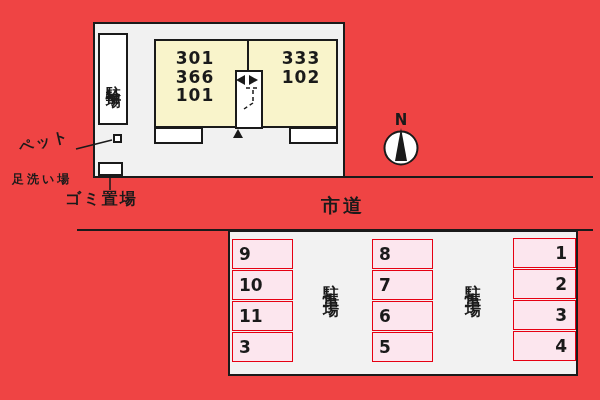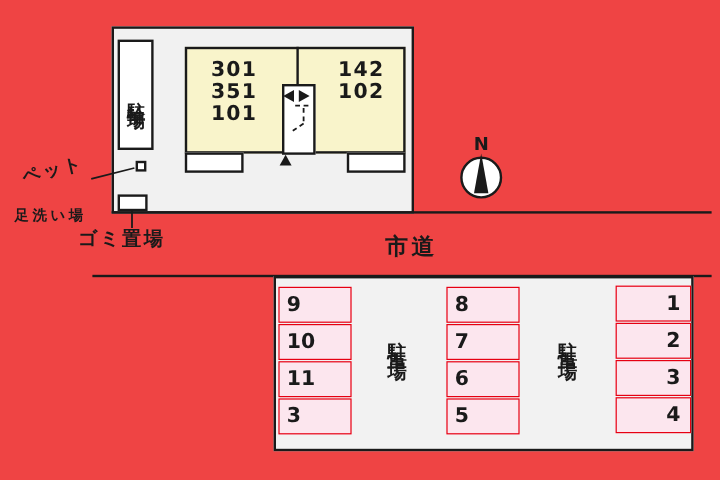--- a/index.html
+++ b/index.html
@@ -65,25 +65,25 @@
   </div>
 
   <div class="abs building"></div>
   <div class="abs divider"></div>
   <div class="abs stairwell"></div>
   <div class="abs porch porch-left"></div>
   <div class="abs porch porch-right"></div>
 
   <div class="abs units units-left">
     <div>301</div>
-    <div>351</div>
+    <div>366</div>
     <div>101</div>
   </div>
   <div class="abs units units-right">
-    <div>142</div>
+    <div>333</div>
     <div>102</div>
   </div>
 
   <div class="abs pet-square"></div>
   <div class="abs garbage-box"></div>
 
   <div class="abs pet-line1">ペット</div>
   <div class="abs pet-line2">足洗い場</div>
   <div class="abs garbage-label">ゴミ置場</div>
 

